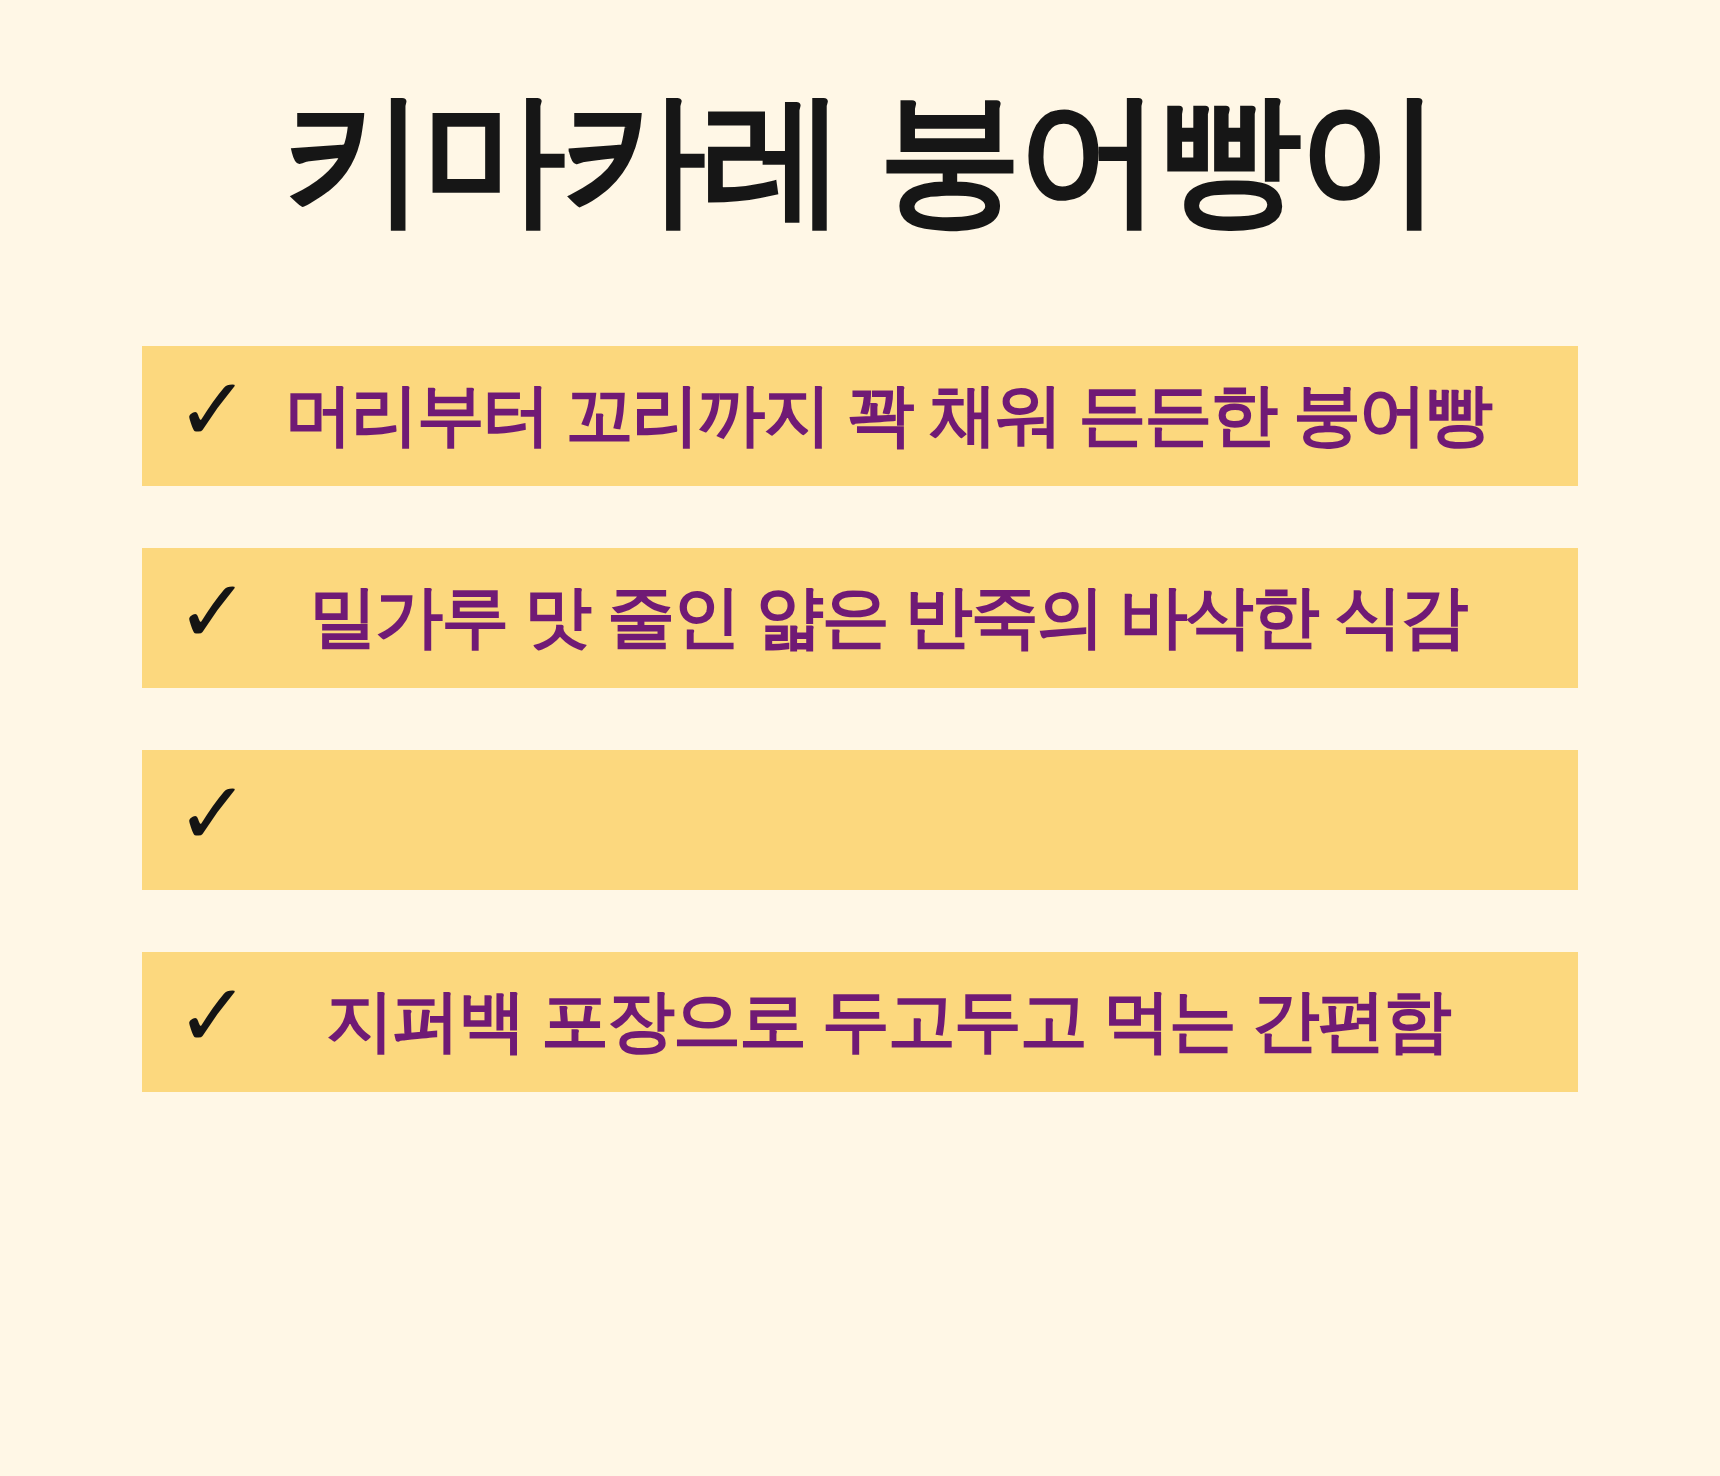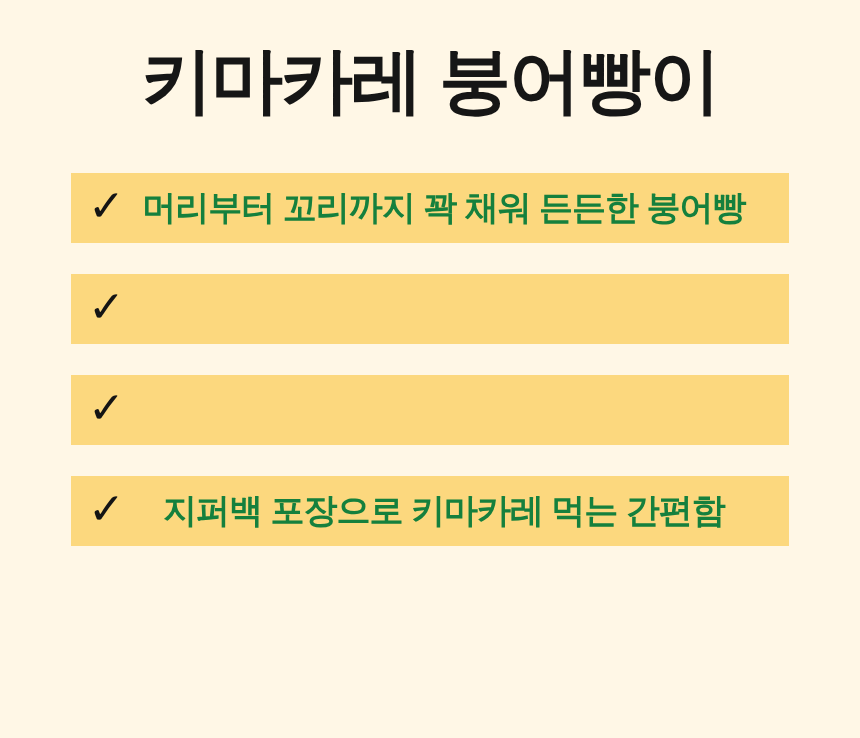--- a/index.html
+++ b/index.html
@@ -56,43 +56,44 @@
     line-height: 1;
     color: #141414;
     margin-top: -4px;
   }
   .check-text {
     flex: 1;
     text-align: center;
     font-size: 34px;
     font-weight: 700;
     letter-spacing: -1px;
-    color: #15803d;
+    color: #701a75;
     white-space: nowrap;
   }
 </style>
 </head>
 <body>
 
 <div class="page">
 
   <h1 class="title">
     <span class="title-line">키마카레 붕어빵이</span>
   </h1>
 
   <ul class="checklist">
     <li class="check-item">
       <span class="check">✓</span>
       <span class="check-text">머리부터 꼬리까지 꽉 채워 든든한 붕어빵</span>
     </li>
     <li class="check-item">
       <span class="check">✓</span>
+      <span class="check-text">밀가루 맛 줄인 얇은 반죽의 바삭한 식감</span>
     </li>
     <li class="check-item">
       <span class="check">✓</span>
     </li>
     <li class="check-item">
       <span class="check">✓</span>
-      <span class="check-text">지퍼백 포장으로 키마카레 먹는 간편함</span>
+      <span class="check-text">지퍼백 포장으로 두고두고 먹는 간편함</span>
     </li>
   </ul>
 
 </div>
 
 </body></html>

